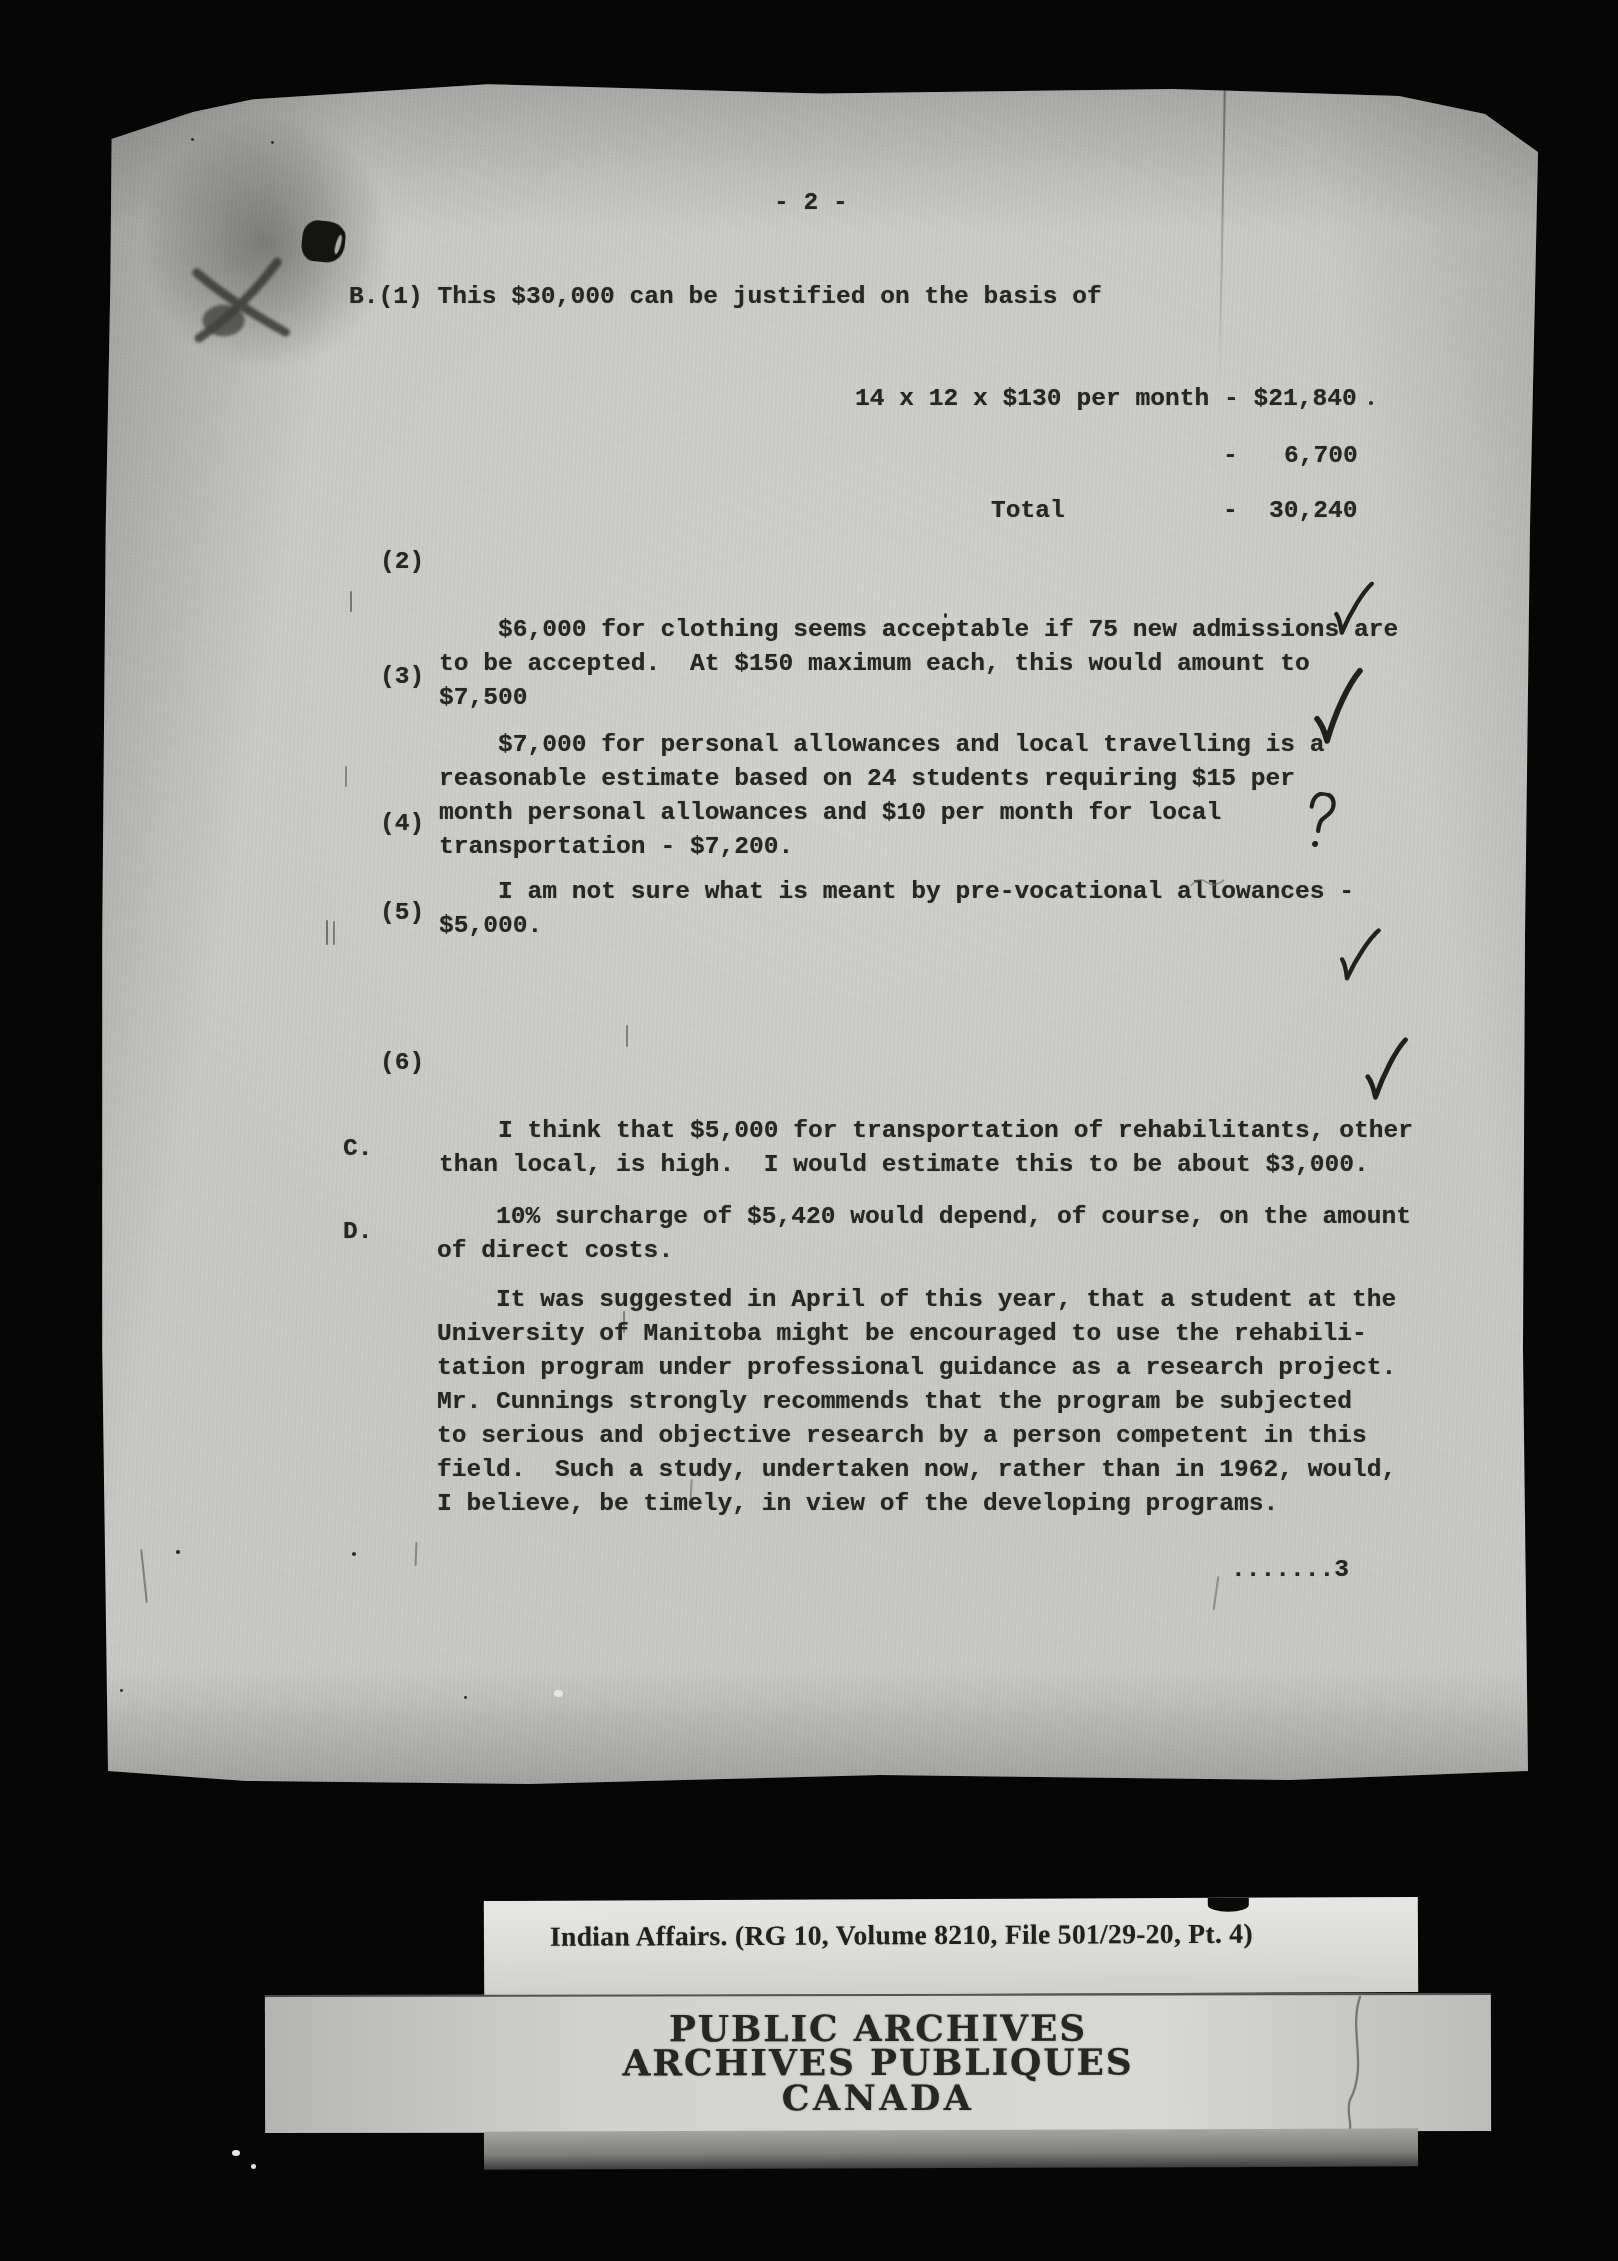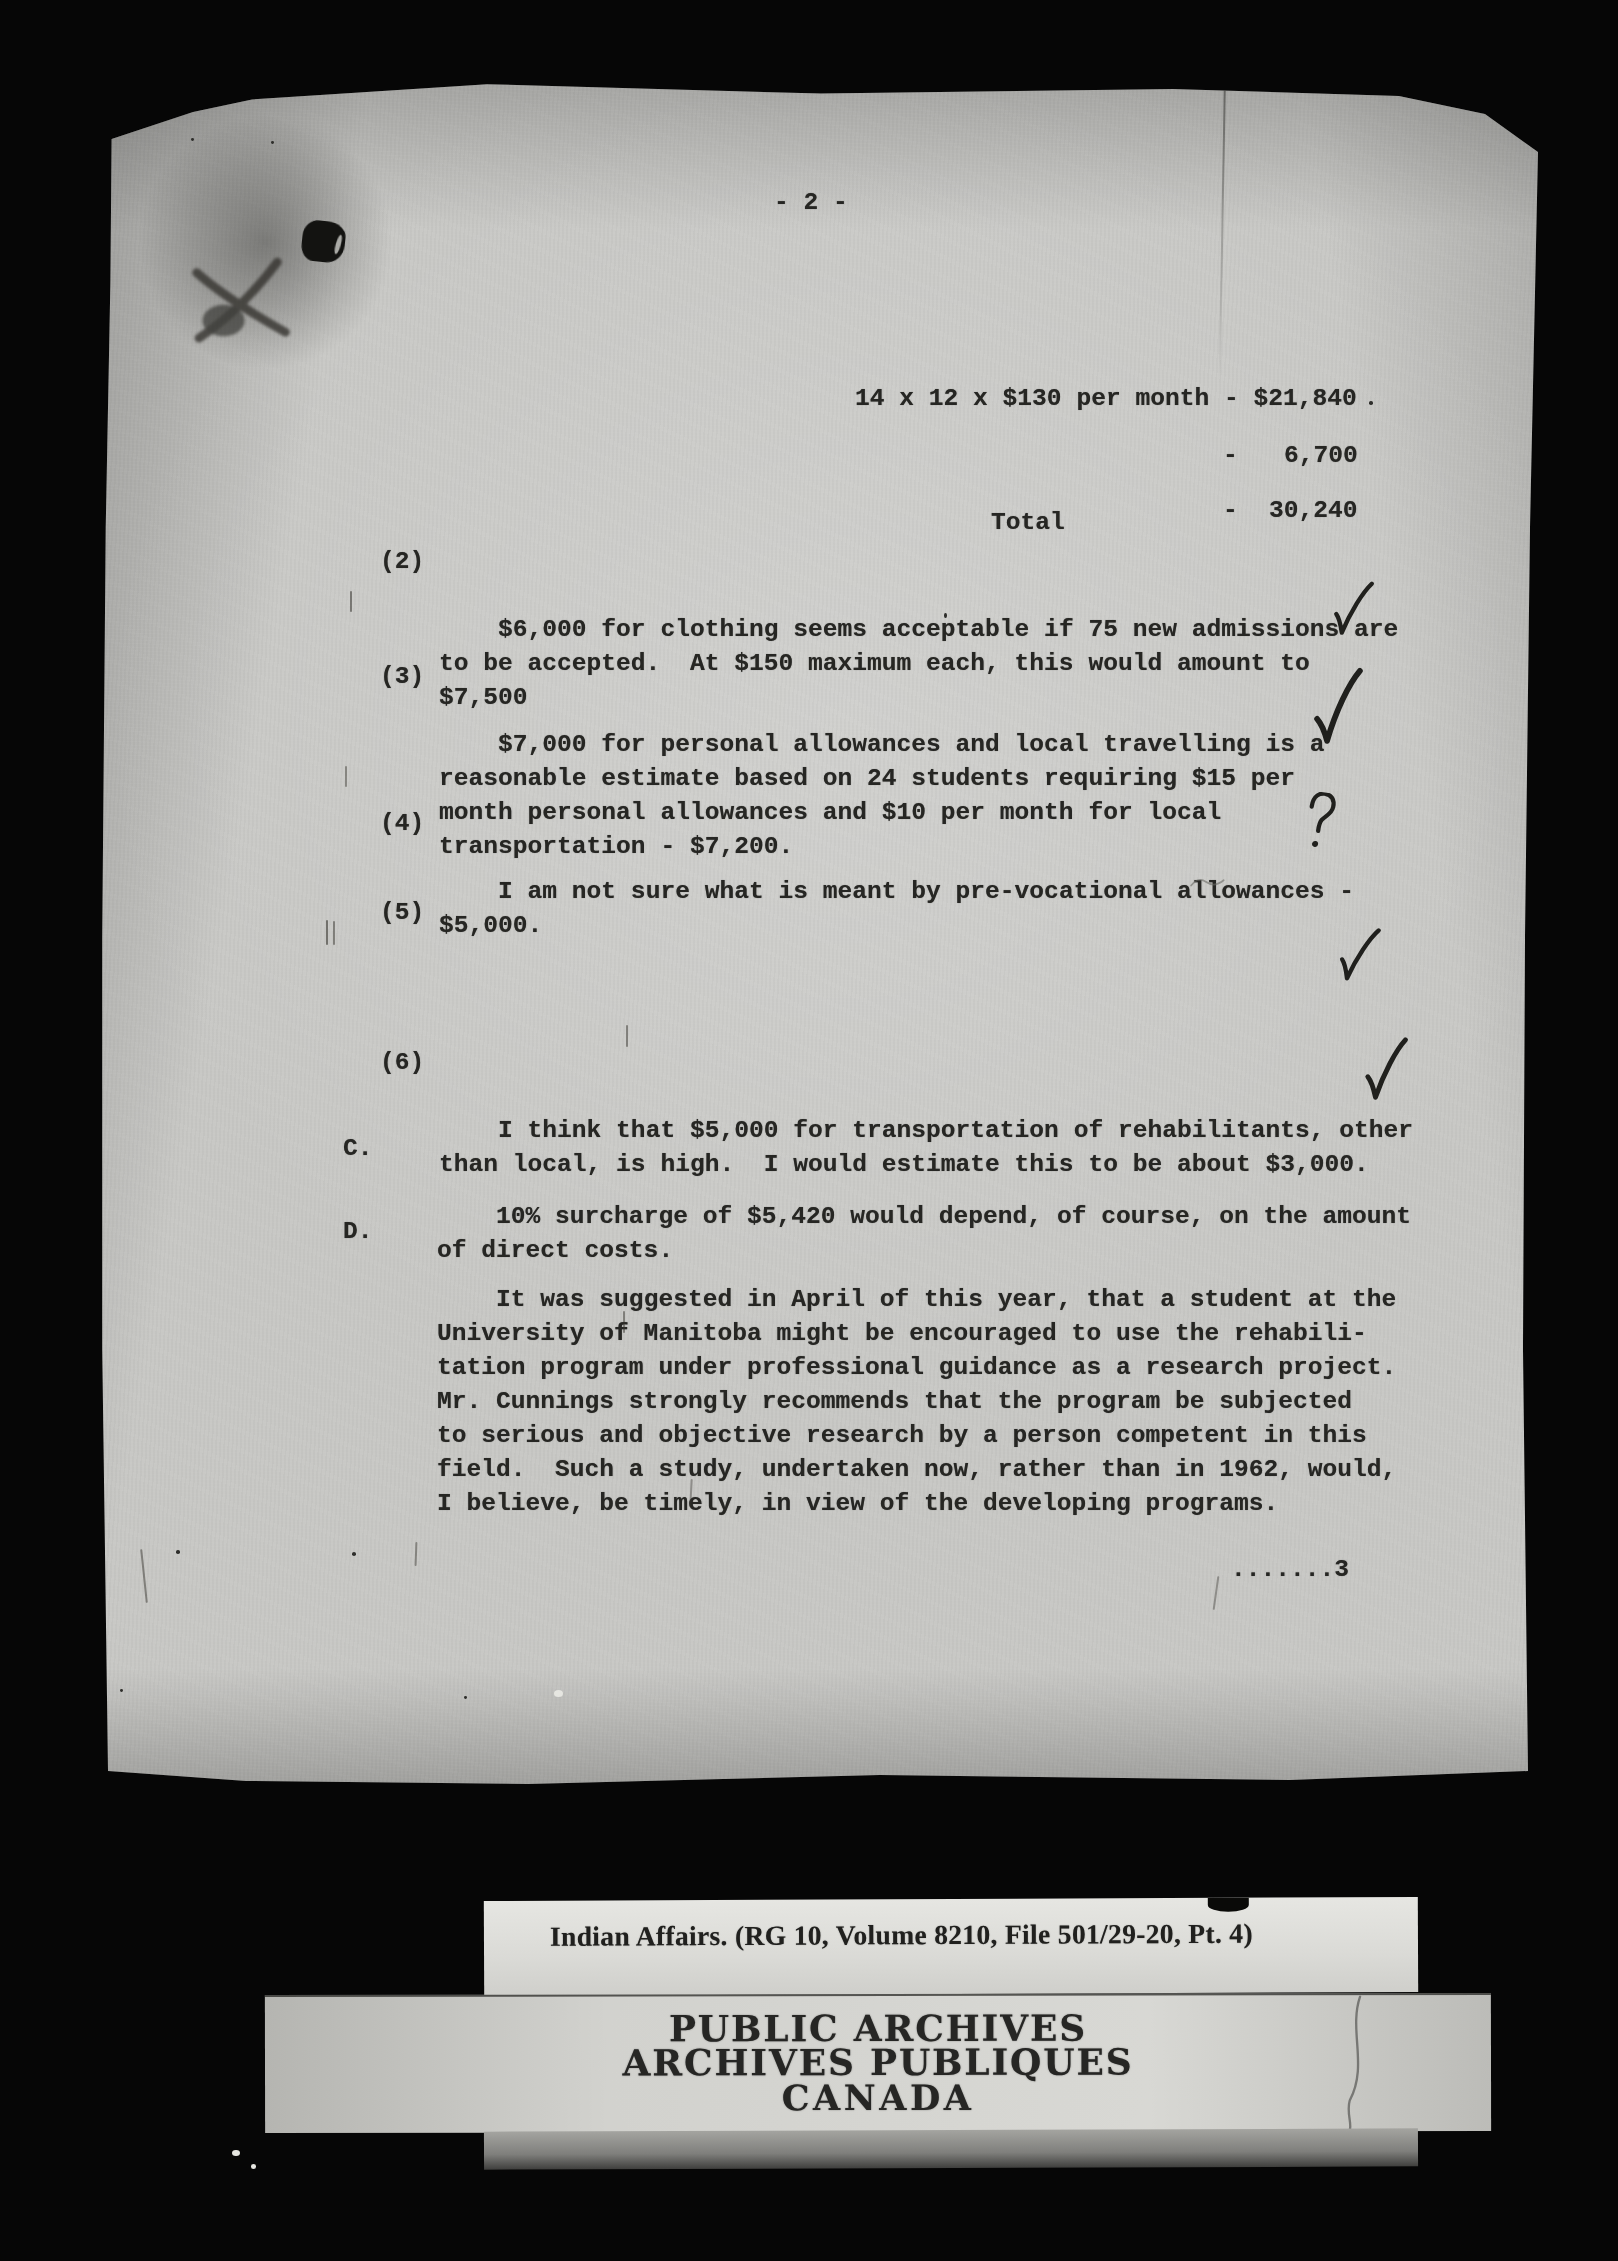--- a/index.html
+++ b/index.html
@@ -90,27 +90,28 @@
 
     <div id="hole-punch" style="left:208px;top:145px;">
       <div id="hole-glint"></div>
     </div>
 
     <div class="crease" style="left:1127px;top:8.8px;height:325px;transform:rotate(1deg);"></div>
   </div>
 
   <div class="txt" style="left:774px;top:186px;">- 2 -</div>
 
+  <div class="txt" style="left:349px;top:280px;">B.(1) This $30,000 can be justified on the basis of</div>
 
   <div class="txt" style="left:855px;top:382px;">14 x 12 x $130 per month - $21,840</div>
 
   <div class="txt" style="left:1223px;top:439px;">-</div>
   <div class="txt" style="left:1284px;top:439px;">6,700</div>
 
-  <div class="txt" style="left:991px;top:494px;margin-top:12px;">Total</div>
+  <div class="txt" style="left:991px;top:494px;">Total</div>
   <div class="txt" style="left:1223px;top:494px;">-</div>
   <div class="txt" style="left:1269px;top:494px;">30,240</div>
 
   <div class="txt para" style="left:439px;top:545px;">
     <span class="marker m-num">(2)</span>
     <span>$6,000 for clothing seems acceptable if 75 new admissions are
 to be accepted.  At $150 maximum each, this would amount to
 $7,500</span>
   </div>
 

